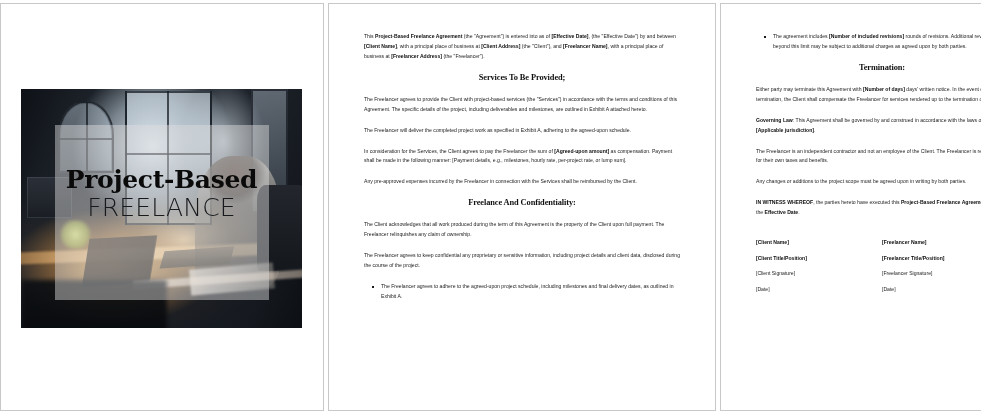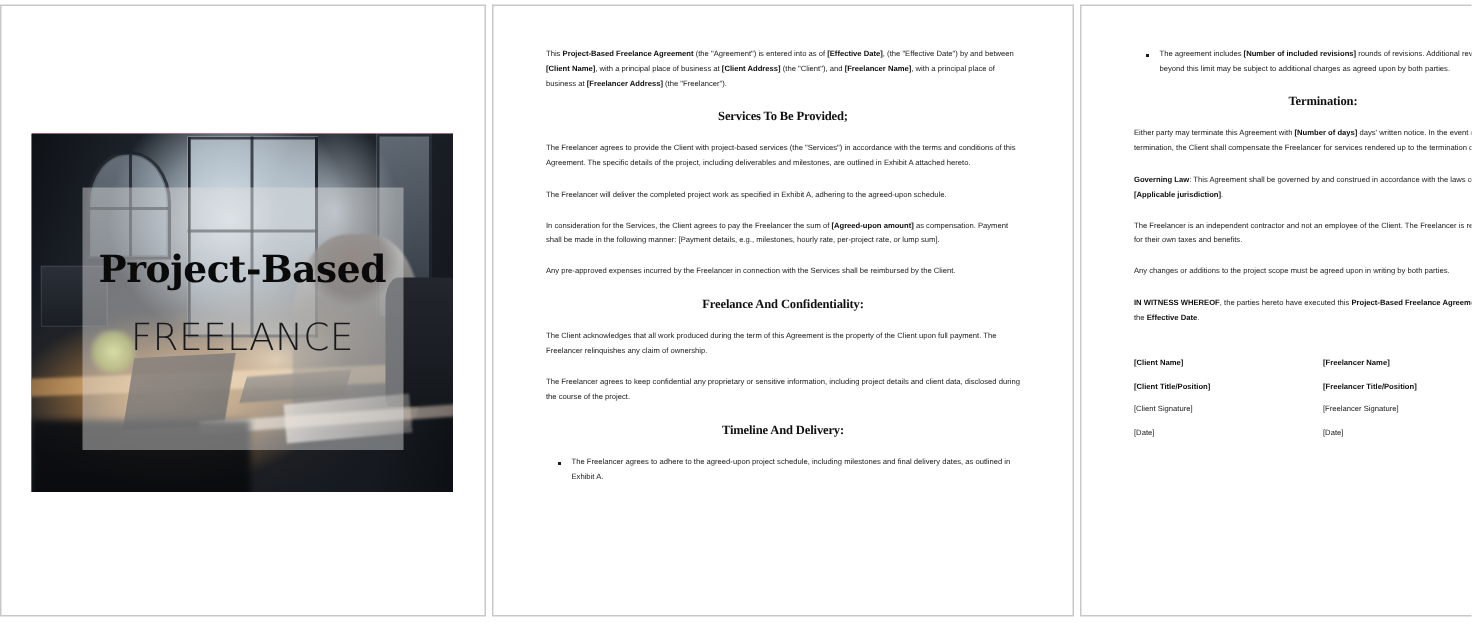--- a/index.html
+++ b/index.html
@@ -37,21 +37,21 @@
   .page-3 { width: 324px; }
 
   
   .cover-art {
     position: absolute;
     left: 20px;
     top: 85px;
     width: 281px;
     height: 239px;
     overflow: hidden;
-    background: #ef4444;
+    background: #7dd3fc;
   }
 
   .photo {
     position: absolute;
     inset: 0;
     background:
       
       radial-gradient(ellipse 52% 34% at 33% 74%, rgba(255,196,110,0.92) 0%, rgba(250,170,80,0.45) 38%, rgba(120,80,40,0.06) 72%, rgba(0,0,0,0) 100%),
       radial-gradient(ellipse 30% 22% at 58% 63%, rgba(255,228,185,0.85) 0%, rgba(255,210,150,0.25) 55%, rgba(0,0,0,0) 100%),
       
@@ -190,21 +190,21 @@
     color: #0a0a0a;
     white-space: nowrap;
   }
   .title-line-2, .title-line-3 {
     display: block;
     font-family: "DejaVu Sans", sans-serif;
     font-weight: 300;
     font-size: 25px;
     letter-spacing: 0.2px;
     color: #17191c;
-    margin-top: 20px;
+    margin-top: 3px;
     white-space: nowrap;
   }
 
   
   .page-body {
     position: absolute;
     left: 0; right: 0; top: 0;
     padding: 28px 35px 0 35px;
   }
 
@@ -309,21 +309,20 @@
       <p class="para">The Freelancer agrees to provide the Client with project-based services (the "Services") in accordance with the terms and conditions of this Agreement. The specific details of the project, including deliverables and milestones, are outlined in Exhibit A attached hereto.</p>
       <p class="para">The Freelancer will deliver the completed project work as specified in Exhibit A, adhering to the agreed-upon schedule.</p>
 
       <p class="para"><span>In consideration for the Services, the Client agrees to pay the Freelancer the sum of </span><b>[Agreed-upon amount]</b><span> as compensation. Payment shall be made in the following manner: [Payment details, e.g., milestones, hourly rate, per-project rate, or lump sum].</span></p>
       <p class="para">Any pre-approved expenses incurred by the Freelancer in connection with the Services shall be reimbursed by the Client.</p>
 
       <h2 class="sec-head">Freelance And Confidentiality:</h2>
       <p class="para">The Client acknowledges that all work produced during the term of this Agreement is the property of the Client upon full payment. The Freelancer relinquishes any claim of ownership.</p>
       <p class="para">The Freelancer agrees to keep confidential any proprietary or sensitive information, including project details and client data, disclosed during the course of the project.</p>
 
-      <h2 class="sec-head">Timeline And Delivery:</h2>
       <ul class="bullets">
         <li>The Freelancer agrees to adhere to the agreed-upon project schedule, including milestones and final delivery dates, as outlined in Exhibit A.</li>
       </ul>
 
     </div>
   </div>
 
   <div class="page page-3">
     <div class="page-body">
 

